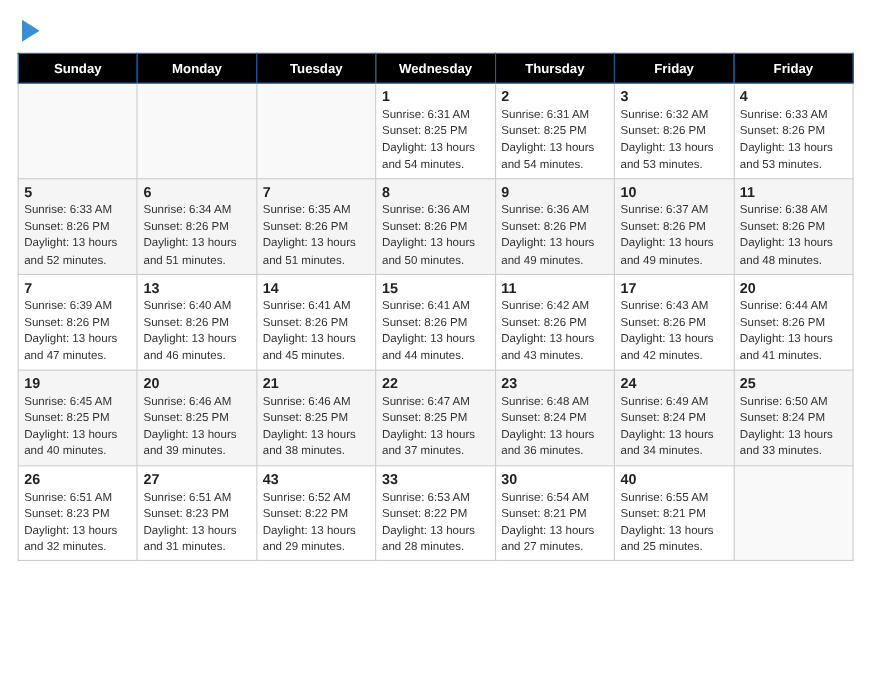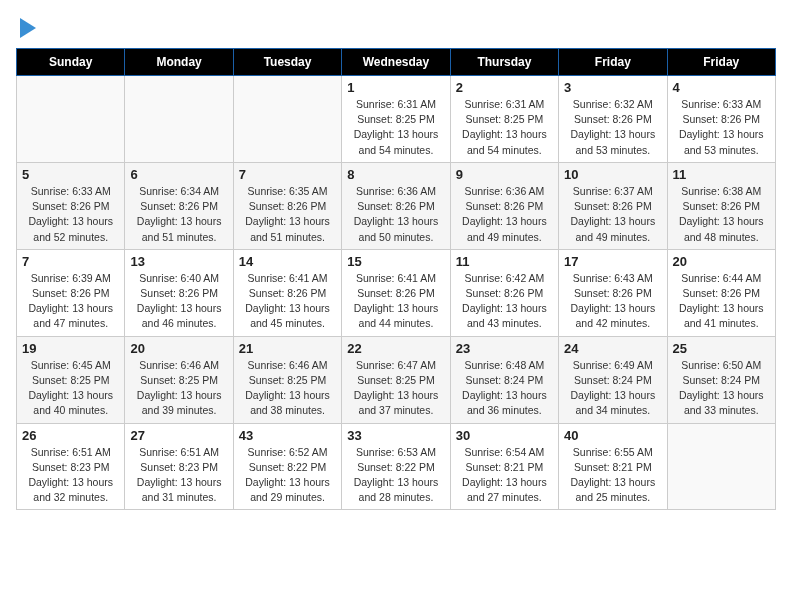--- a/index.html
+++ b/index.html
@@ -78,21 +78,20 @@
       font-size: 13px;
       font-weight: bold;
       color: #222;
       display: block;
       margin-bottom: 2px;
     }
     .day-info {
       color: #333;
       font-size: 10.5px;
       line-height: 1.45;
-      text-align: center;
     }
     td.empty { background: #f9f9f9; }
   </style>
 </head>
 <body>
 
 <div class="header">
   <div class="logo">
     <div>
       <div class="logo-text">

